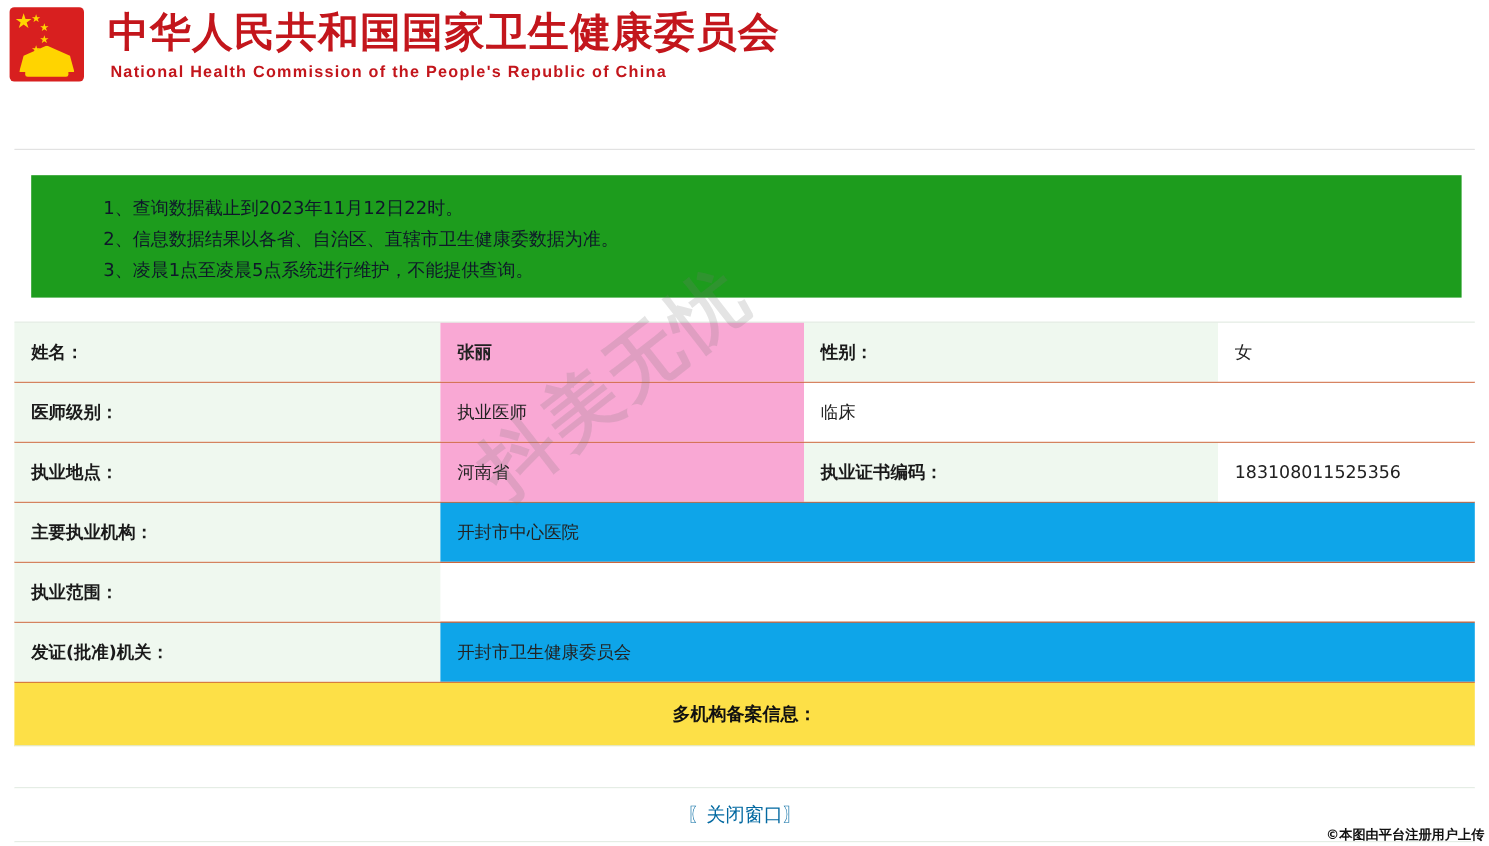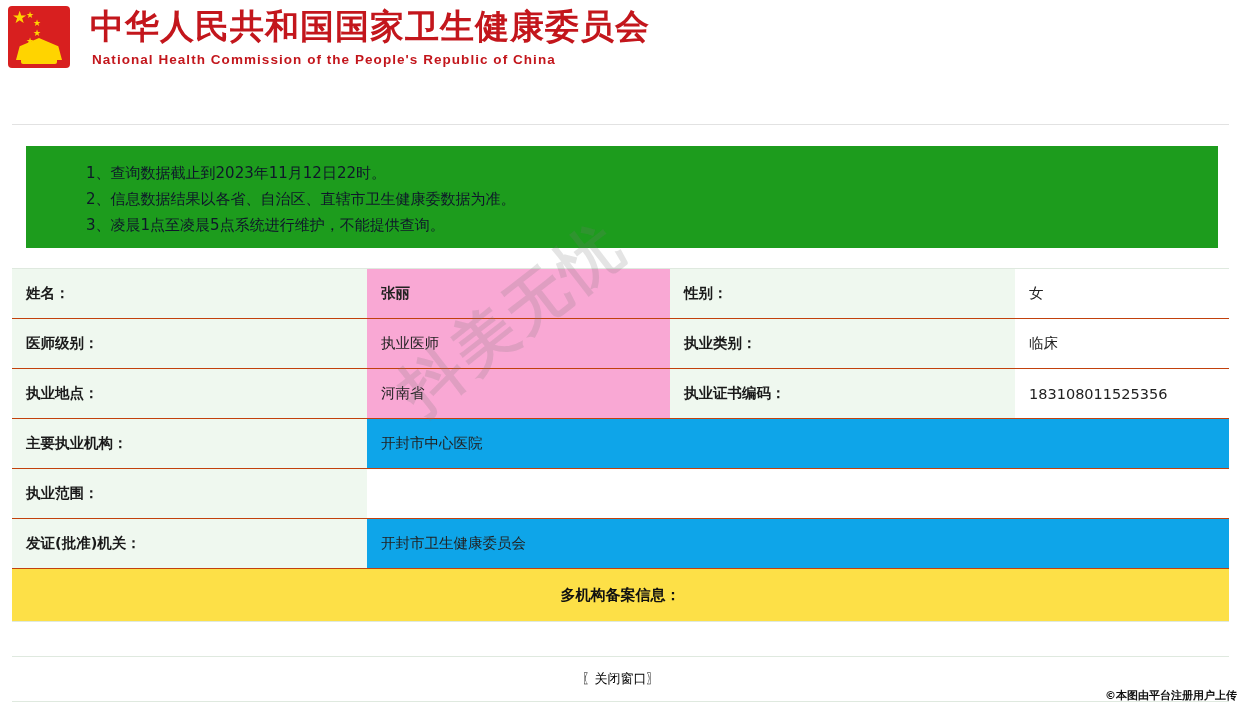--- a/index.html
+++ b/index.html
@@ -183,22 +183,22 @@
   }
   .row-close {
     display: flex;
     align-items: center;
     justify-content: center;
     height: 44px;
     background: #ffffff;
     border-bottom: 1px solid #dfe9df;
   }
   .close-link {
-    font-size: 13px;
-    color: #000000;
+    font-size: 16px;
+    color: #0369a1;
     font-family: Liberation Serif, serif;
     text-decoration: none;
     cursor: pointer;
   }
   .row-tail {
     height: 16px;
     background: #ffffff;
   }
 
   
@@ -261,21 +261,20 @@
       <div class="cell val">
           <strong>张丽</strong>
         </div>
       <div class="cell lbl2">性别：</div>
       <div class="cell val2">女</div>
     </div>
 
     <div class="row">
       <div class="cell lbl">医师级别：</div>
       <div class="cell val">执业医师</div>
-      <div class="cell lbl2">执业类别：</div>
       <div class="cell val2">临床</div>
     </div>
 
     <div class="row">
       <div class="cell lbl">执业地点：</div>
       <div class="cell val">河南省</div>
       <div class="cell lbl2">执业证书编码：</div>
       <div class="cell val2">183108011525356</div>
     </div>
 

